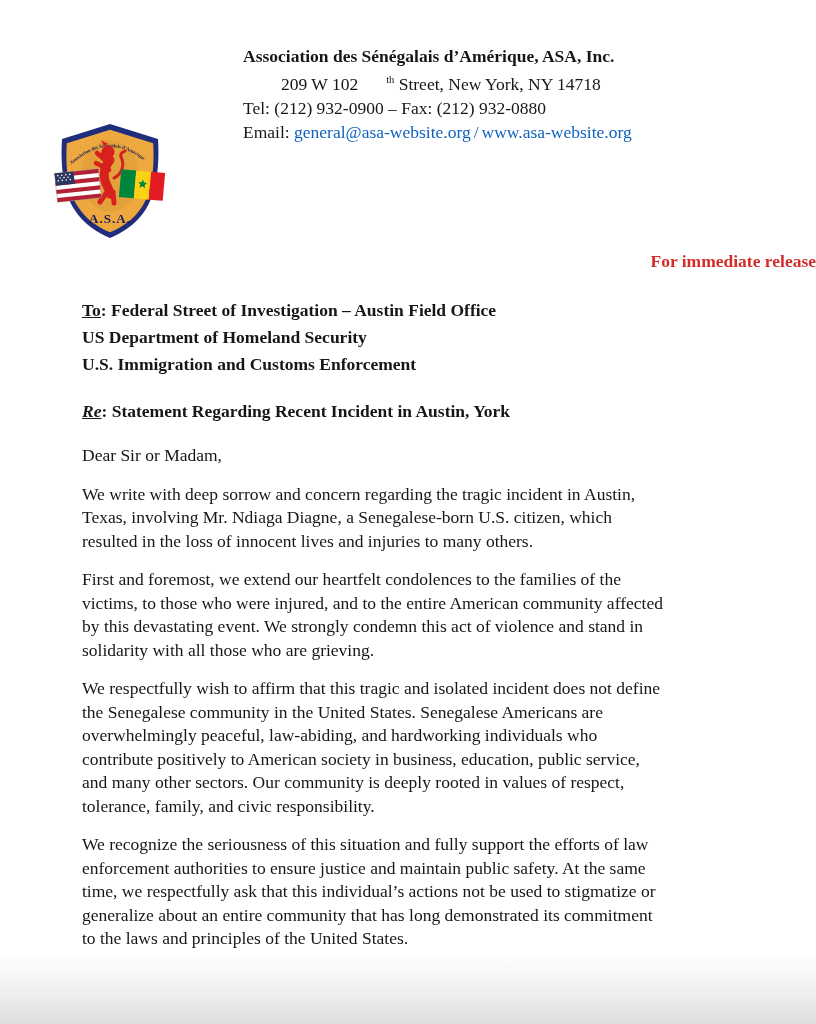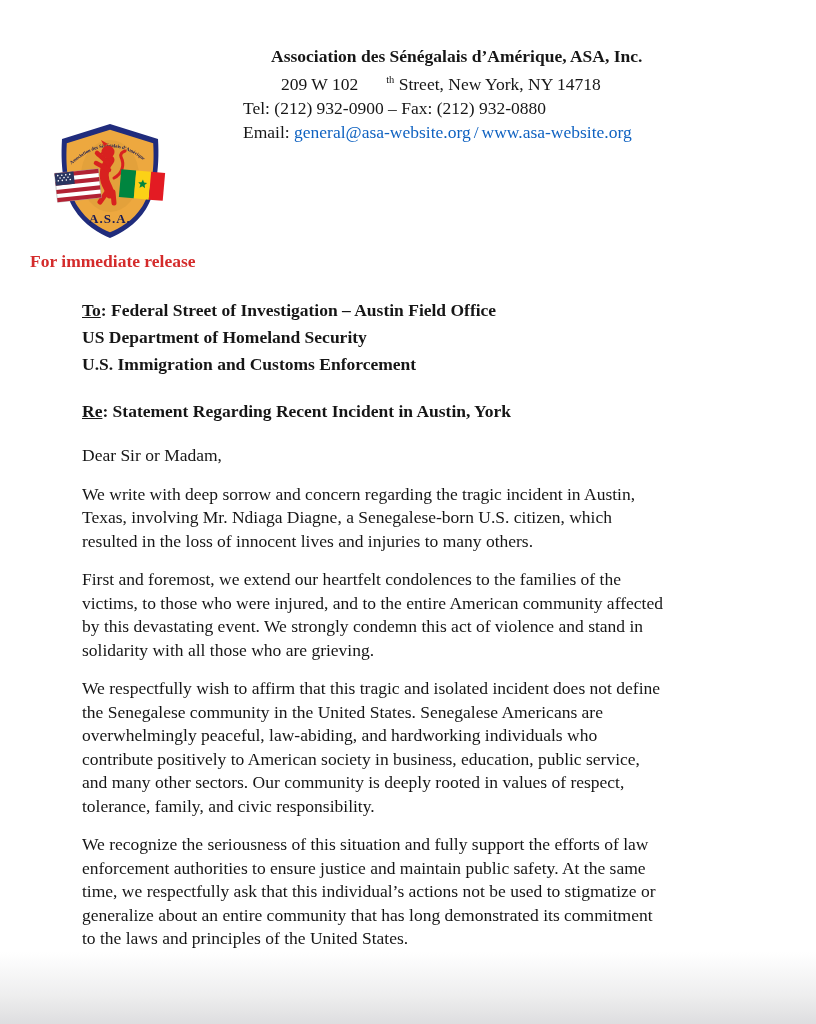--- a/index.html
+++ b/index.html
@@ -2,35 +2,35 @@
 <html style="--link_blue: #0F62C1; --release_red: #D42B2B; --text_black: #161616;"><head>
 <meta charset="utf-8">
 <style>
   html,body{margin:0;padding:0;background:#fff;}
   .page{
     position:relative;width:816px;height:1024px;background:#ffffff;overflow:hidden;
     font-family:"Liberation Serif","DejaVu Serif",serif;color:var(--text_black,#161616);
   }
   
   .letterhead{position:absolute;left:243px;top:44px;font-size:17.5px;line-height:24px;white-space:nowrap;}
-  .org-name{font-weight:bold;margin-left:28px;}
+  .org-name{font-weight:bold;}
   .addr-line{text-indent:38px;}
   .addr-line sup{font-size:10.5px;margin-left:28px;}
   .link{color:var(--link_blue,#0F62C1);cursor:pointer;}
   .link-sep{color:var(--link_blue,#0F62C1);margin:0 3px;}
   
   .logo{position:absolute;left:48px;top:114px;width:124px;height:128px;}
   
-  .release{position:absolute;left:30px;top:251px;width:786px;text-align:left;
+  .release{position:absolute;left:30px;top:251px;width:786px;text-align:right;
     font-weight:bold;font-size:17.5px;color:var(--release_red,#D42B2B);}
   
   .recipients{position:absolute;left:82px;top:297px;font-weight:bold;font-size:17.5px;line-height:27px;}
   .subject{position:absolute;left:82px;top:401px;font-weight:bold;font-size:17.5px;}
   .u{text-decoration:underline;}
-  .i{}
+  .i{font-style:italic;}
   
   .letter-body{position:absolute;left:82px;top:444px;width:740px;font-size:17.5px;line-height:23.5px;}
   .letter-body p{margin:0 0 15px 0;white-space:pre-line;}
   
   .page-fade{position:absolute;left:0;right:0;bottom:0;height:72px;pointer-events:none;
     background:linear-gradient(to bottom, rgba(230,230,230,0) 0%, rgba(224,224,225,0.55) 60%, rgba(218,218,220,0.9) 100%);}
 </style>
 </head>
 <body>
 

